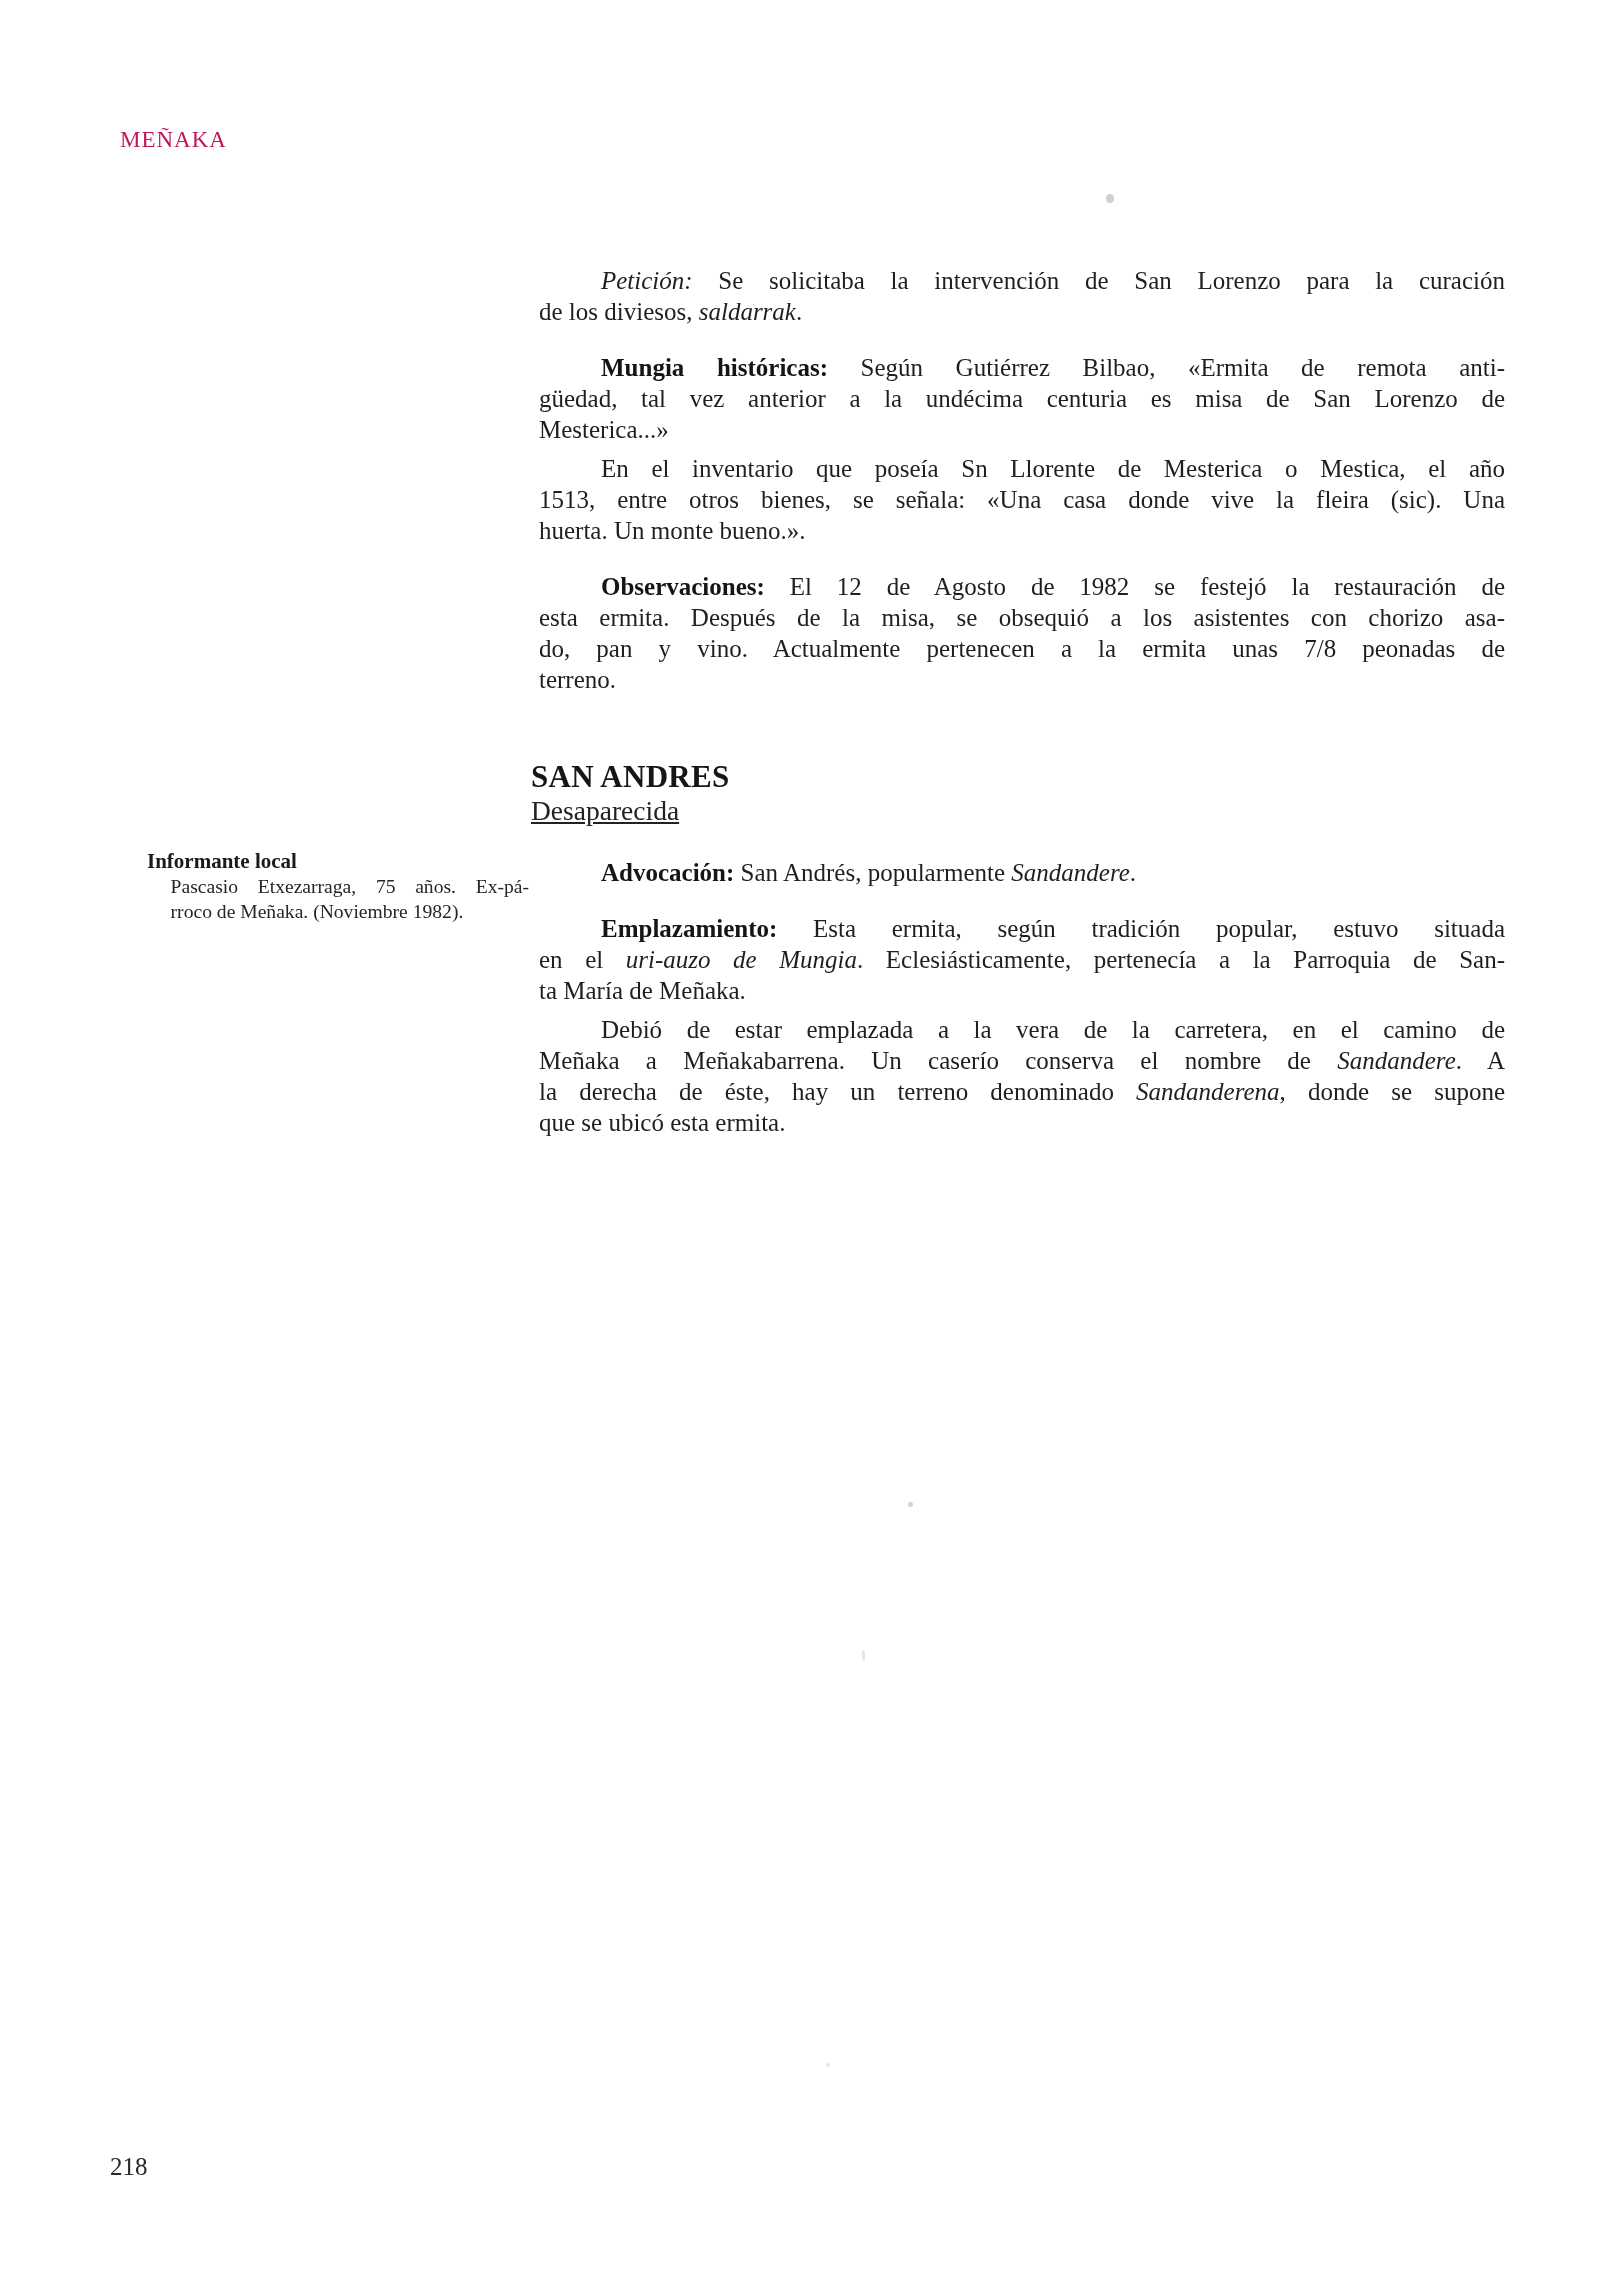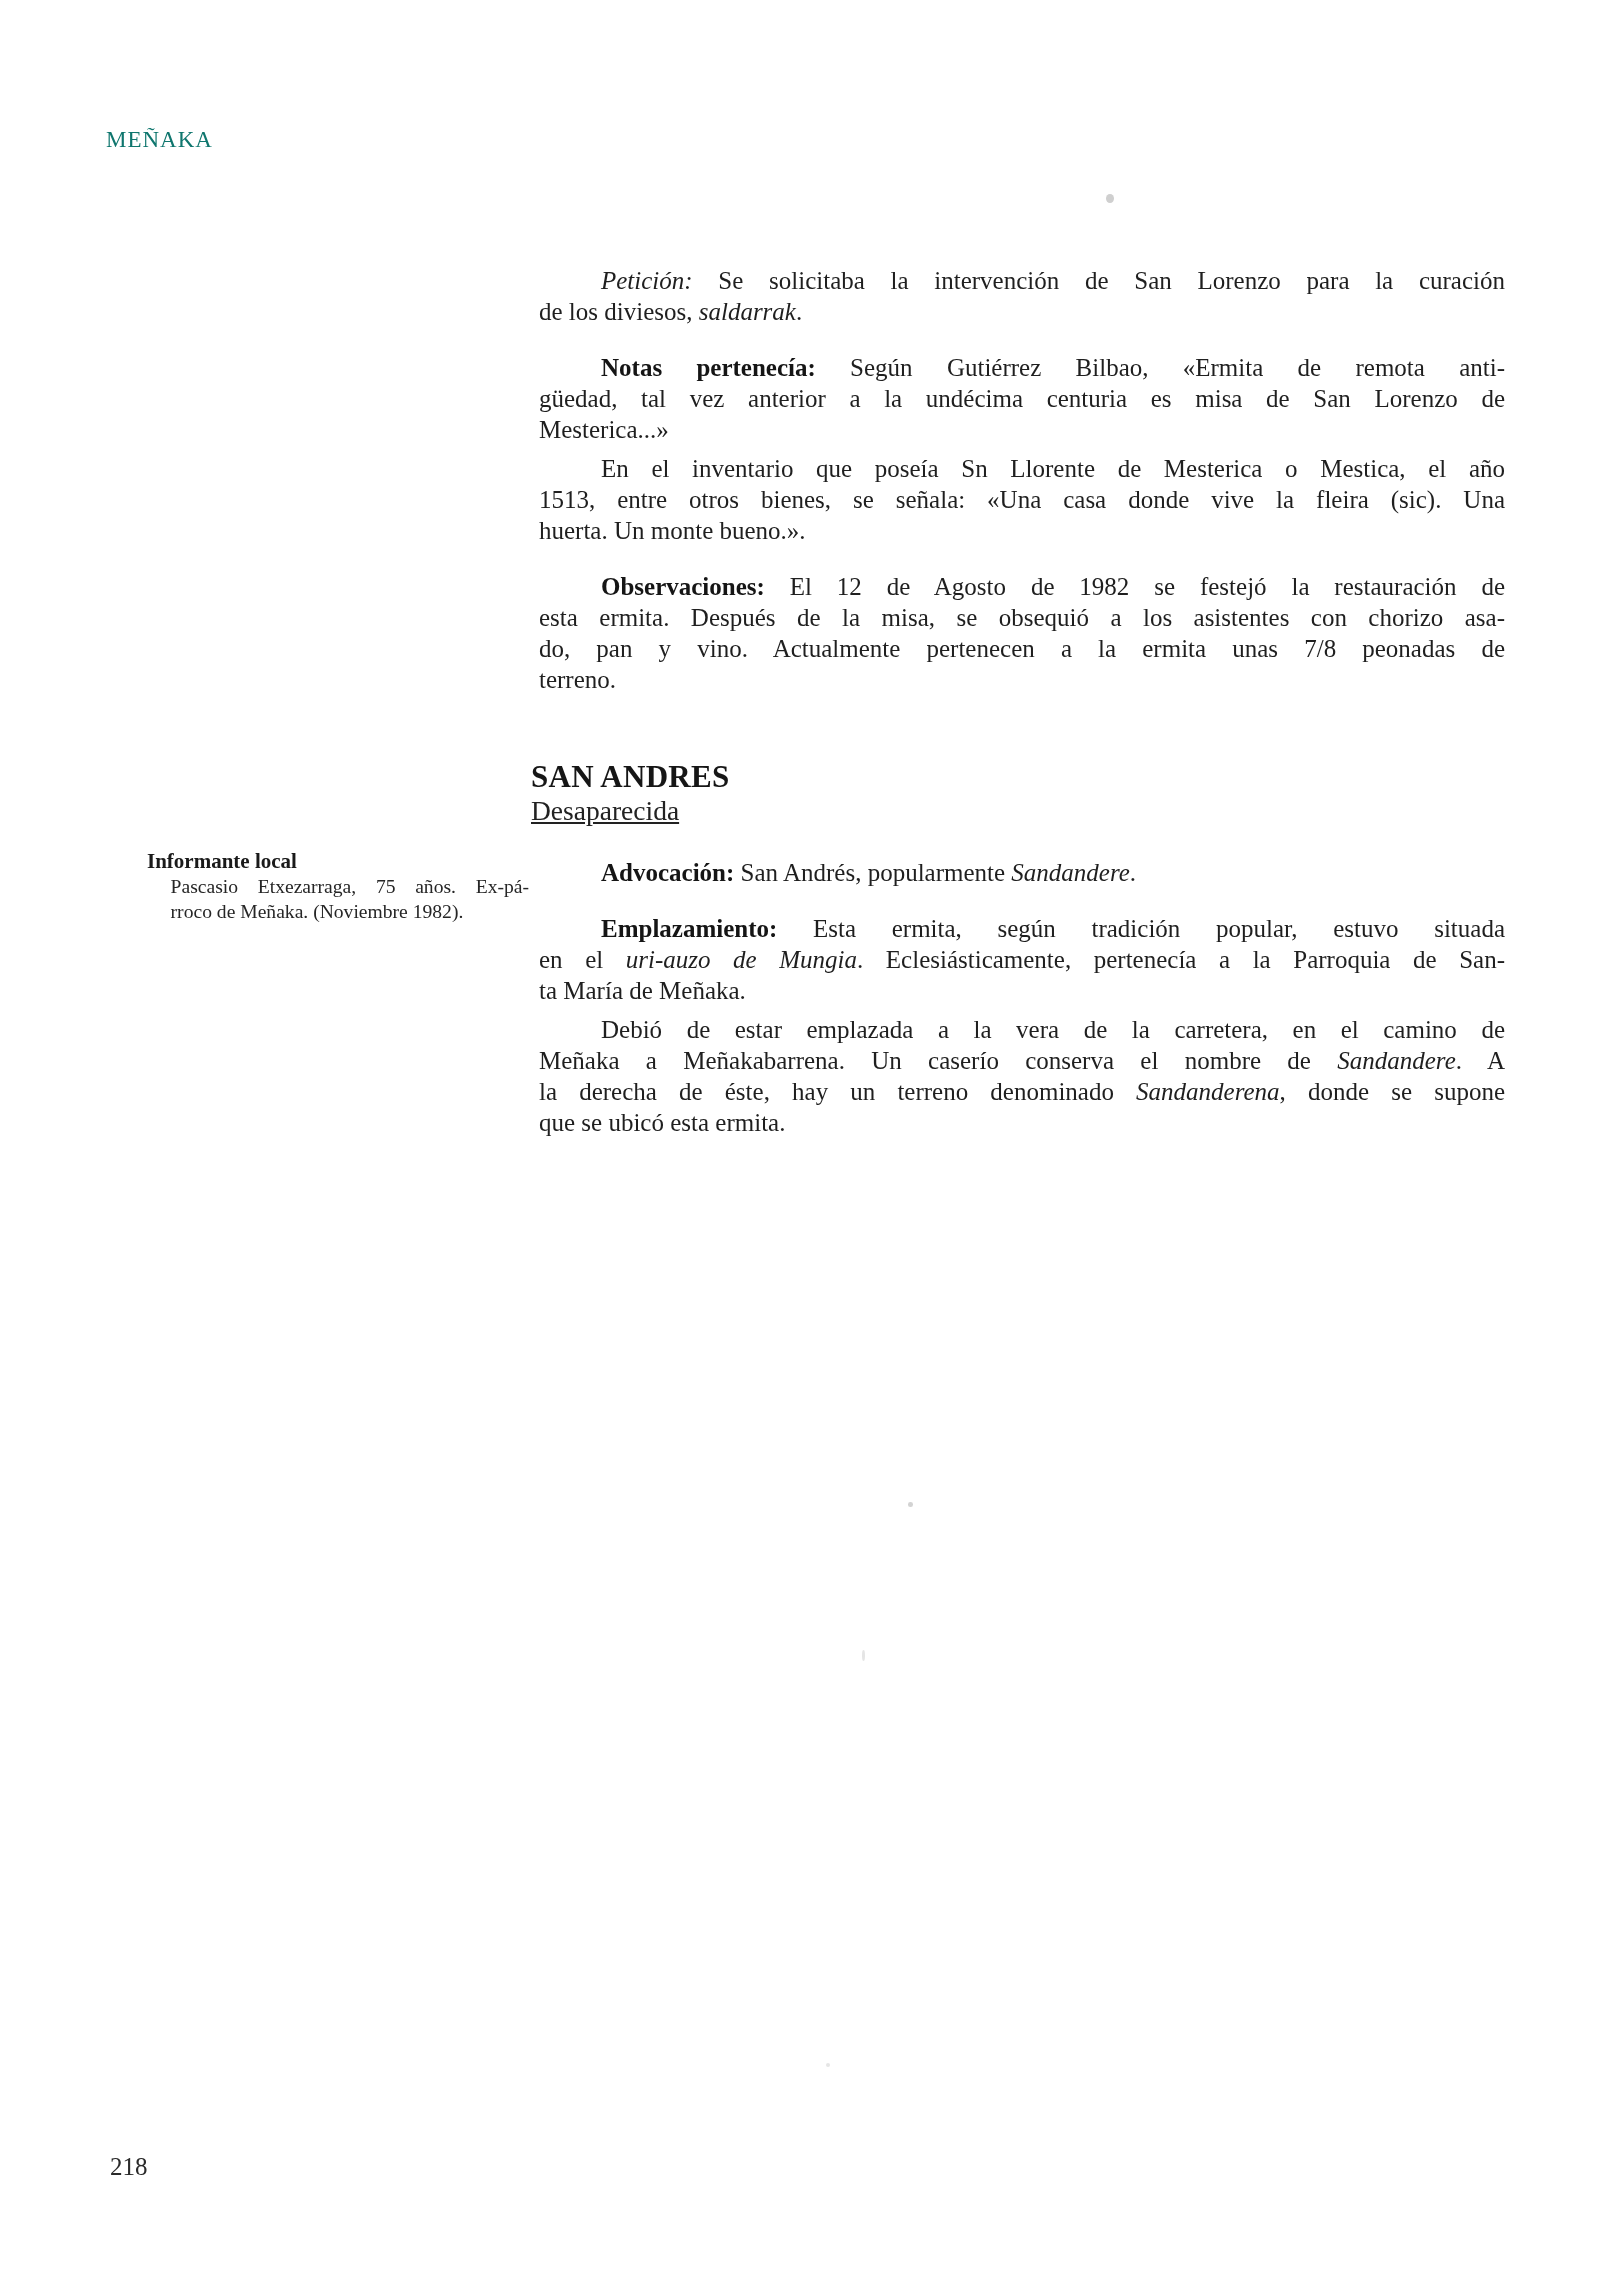--- a/index.html
+++ b/index.html
@@ -10,26 +10,26 @@
   body {
     width: 1623px;
     height: 2295px;
     position: relative;
     font-family: "Liberation Serif", "DejaVu Serif", serif;
     color: #1f1f1f;
     overflow: hidden;
   }
   .running-header {
     position: absolute;
-    left: 106px;
+    left: 120px;
     top: 128px;
     font-size: 23px;
     line-height: 1;
     letter-spacing: 1px;
-    color: #0f766e;
+    color: #be185d;
   }
   .main-column {
     position: absolute;
     left: 531px;
     top: 257px;
     width: 982px;
     font-size: 25px;
     line-height: 31px;
   }
   .paragraph { margin: 8px; }
@@ -105,21 +105,21 @@
     <div class="tline">rroco de Meñaka. (Noviembre 1982).</div>
   </div>
 </div>
 
 <div class="main-column">
     <div class="paragraph gap-after">
       <div class="tline jline indent"><span class="i">Petición:</span><span> Se solicitaba la intervención de San Lorenzo para la curación</span></div>
       <div class="tline"><span>de los diviesos, </span><span class="i">saldarrak</span><span>.</span></div>
     </div>
     <div class="paragraph gap-none">
-      <div class="tline jline indent"><span class="b">Notas pertenecía:</span><span> Según Gutiérrez Bilbao, «Ermita de remota anti-</span></div>
+      <div class="tline jline indent"><span class="b">Mungia históricas:</span><span> Según Gutiérrez Bilbao, «Ermita de remota anti-</span></div>
       <div class="tline jline"><span>güedad, tal vez anterior a la undécima centuria es misa de San Lorenzo de</span></div>
       <div class="tline"><span>Mesterica...»</span></div>
     </div>
     <div class="paragraph gap-after">
       <div class="tline jline indent"><span>En el inventario que poseía Sn Llorente de Mesterica o Mestica, el año</span></div>
       <div class="tline jline"><span>1513, entre otros bienes, se señala: «Una casa donde vive la fleira (sic). Una</span></div>
       <div class="tline"><span>huerta. Un monte bueno.».</span></div>
     </div>
     <div class="paragraph gap-heading">
       <div class="tline jline indent"><span class="b">Observaciones:</span><span> El 12 de Agosto de 1982 se festejó la restauración de</span></div>

